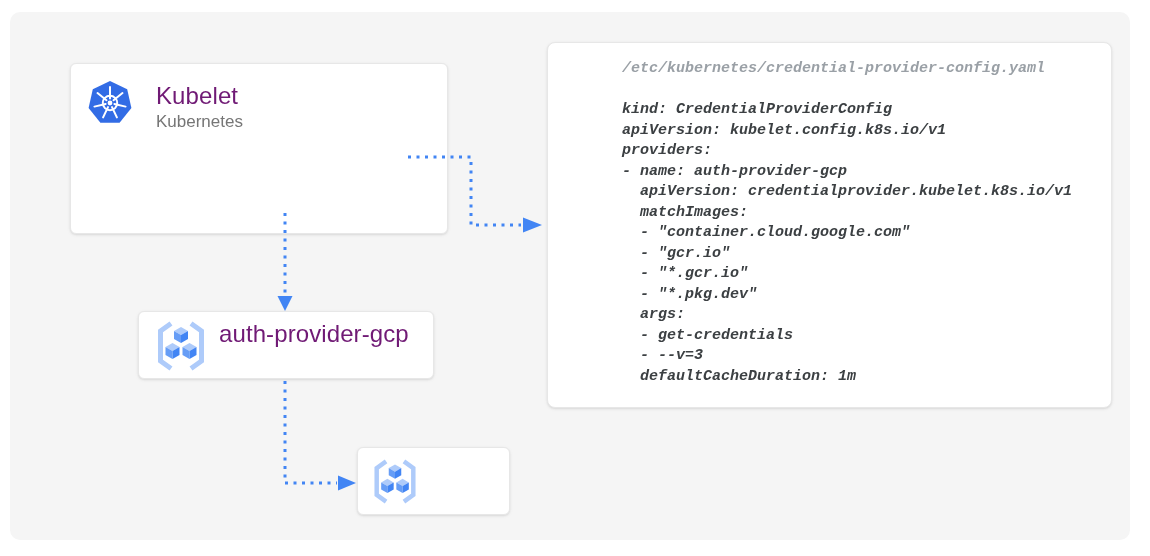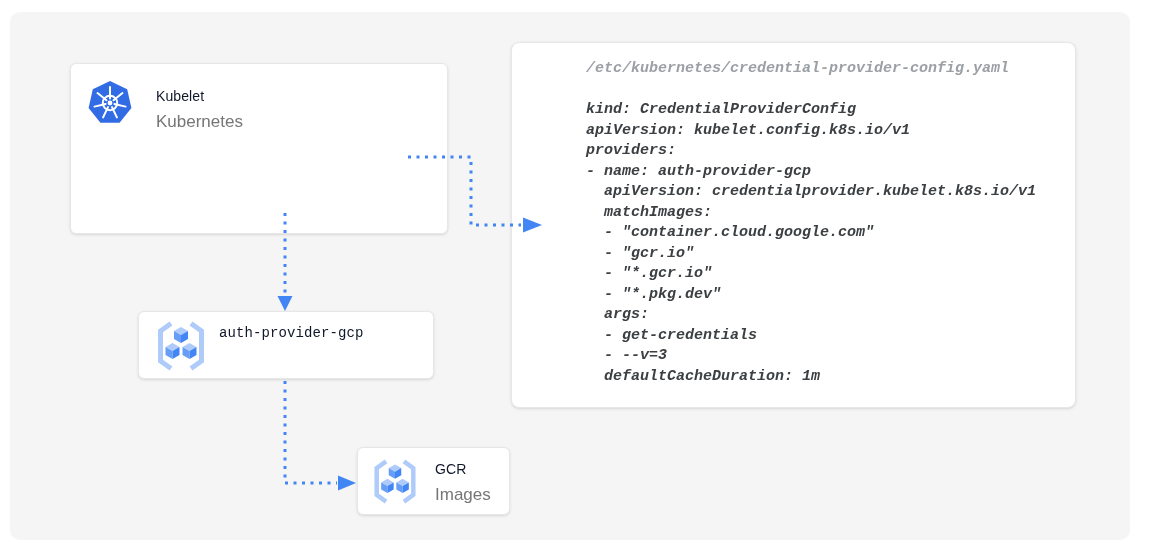--- a/index.html
+++ b/index.html
@@ -24,38 +24,38 @@
 
   .card {
     position: absolute;
     background: #ffffff;
     border: 1px solid #E7E7E7;
     border-radius: 6px;
     box-shadow: 0 1px 2px rgba(0,0,0,0.08), 0 1px 4px rgba(0,0,0,0.05);
   }
 
   .card-kubelet { left: 70px; top: 63px; width: 378px; height: 171px; }
-  .card-auth    { left: 138px; top: 311px; width: 296px; height: 68px; font-family: Liberation Mono, monospace; }
+  .card-auth    { left: 138px; top: 311px; width: 296px; height: 68px; }
   .card-gcr     { left: 357px; top: 447px; width: 153px; height: 68px; }
-  .card-code    { left: 511px; top: 42px; width: 565px; height: 366px; border-radius: 8px; }
+  .card-code    { left: 547px; top: 42px; width: 565px; height: 366px; border-radius: 8px; }
 
   .node-icon { position: absolute; display: block; }
   .icon-kubelet { left: 15px; top: 15px; width: 48px; height: 48px; }
   .icon-auth    { left: 14px; top: 8px;  width: 56px; height: 52px; }
   .icon-gcr     { left: 12px; top: 10px; width: 50px; height: 47px; }
 
   .node-text { position: absolute; }
   .text-kubelet { left: 85px; top: 19px; }
   .text-auth    { left: 80px; top: 9px; }
   .text-gcr     { left: 77px; top: 9px; }
 
   .node-title {
-    font-size: 14px;
+    font-size: 24px;
     line-height: 26px;
-    color: #0f172a;
+    color: #701a75;
     letter-spacing: 0.1px;
     white-space: nowrap;
   }
   .text-auth .node-title, .text-gcr .node-title { line-height: 25px; }
 
   .node-subtitle {
     font-size: 17px;
     line-height: 25px;
     color: #767676;
     white-space: nowrap;
@@ -164,24 +164,20 @@
         <polygon points="21,11 28,15 28,23 21,19" fill="#669DF6"></polygon>
         <polygon points="35,11 28,15 28,23 35,19" fill="#4285F4"></polygon>
         <polygon points="19.5,23 26.5,27 19.5,31 12.5,27" fill="#AECBFA"></polygon>
         <polygon points="12.5,27 19.5,31 19.5,39 12.5,35" fill="#669DF6"></polygon>
         <polygon points="26.5,27 19.5,31 19.5,39 26.5,35" fill="#4285F4"></polygon>
         <polygon points="36.5,23 43.5,27 36.5,31 29.5,27" fill="#AECBFA"></polygon>
         <polygon points="29.5,27 36.5,31 36.5,39 29.5,35" fill="#669DF6"></polygon>
         <polygon points="43.5,27 36.5,31 36.5,39 43.5,35" fill="#4285F4"></polygon>
       </g>
     </svg>
-    <div class="node-text text-gcr">
-      <div class="node-title">GCR</div>
-      <div class="node-subtitle">Images</div>
-    </div>
   </div>
 
   <div class="card card-code">
     <div class="code-card-inner">
       <div class="code-filename">/etc/kubernetes/credential-provider-config.yaml</div>
       <pre class="code-body">kind: CredentialProviderConfig
 apiVersion: kubelet.config.k8s.io/v1
 providers:
 - name: auth-provider-gcp
   apiVersion: credentialprovider.kubelet.k8s.io/v1

